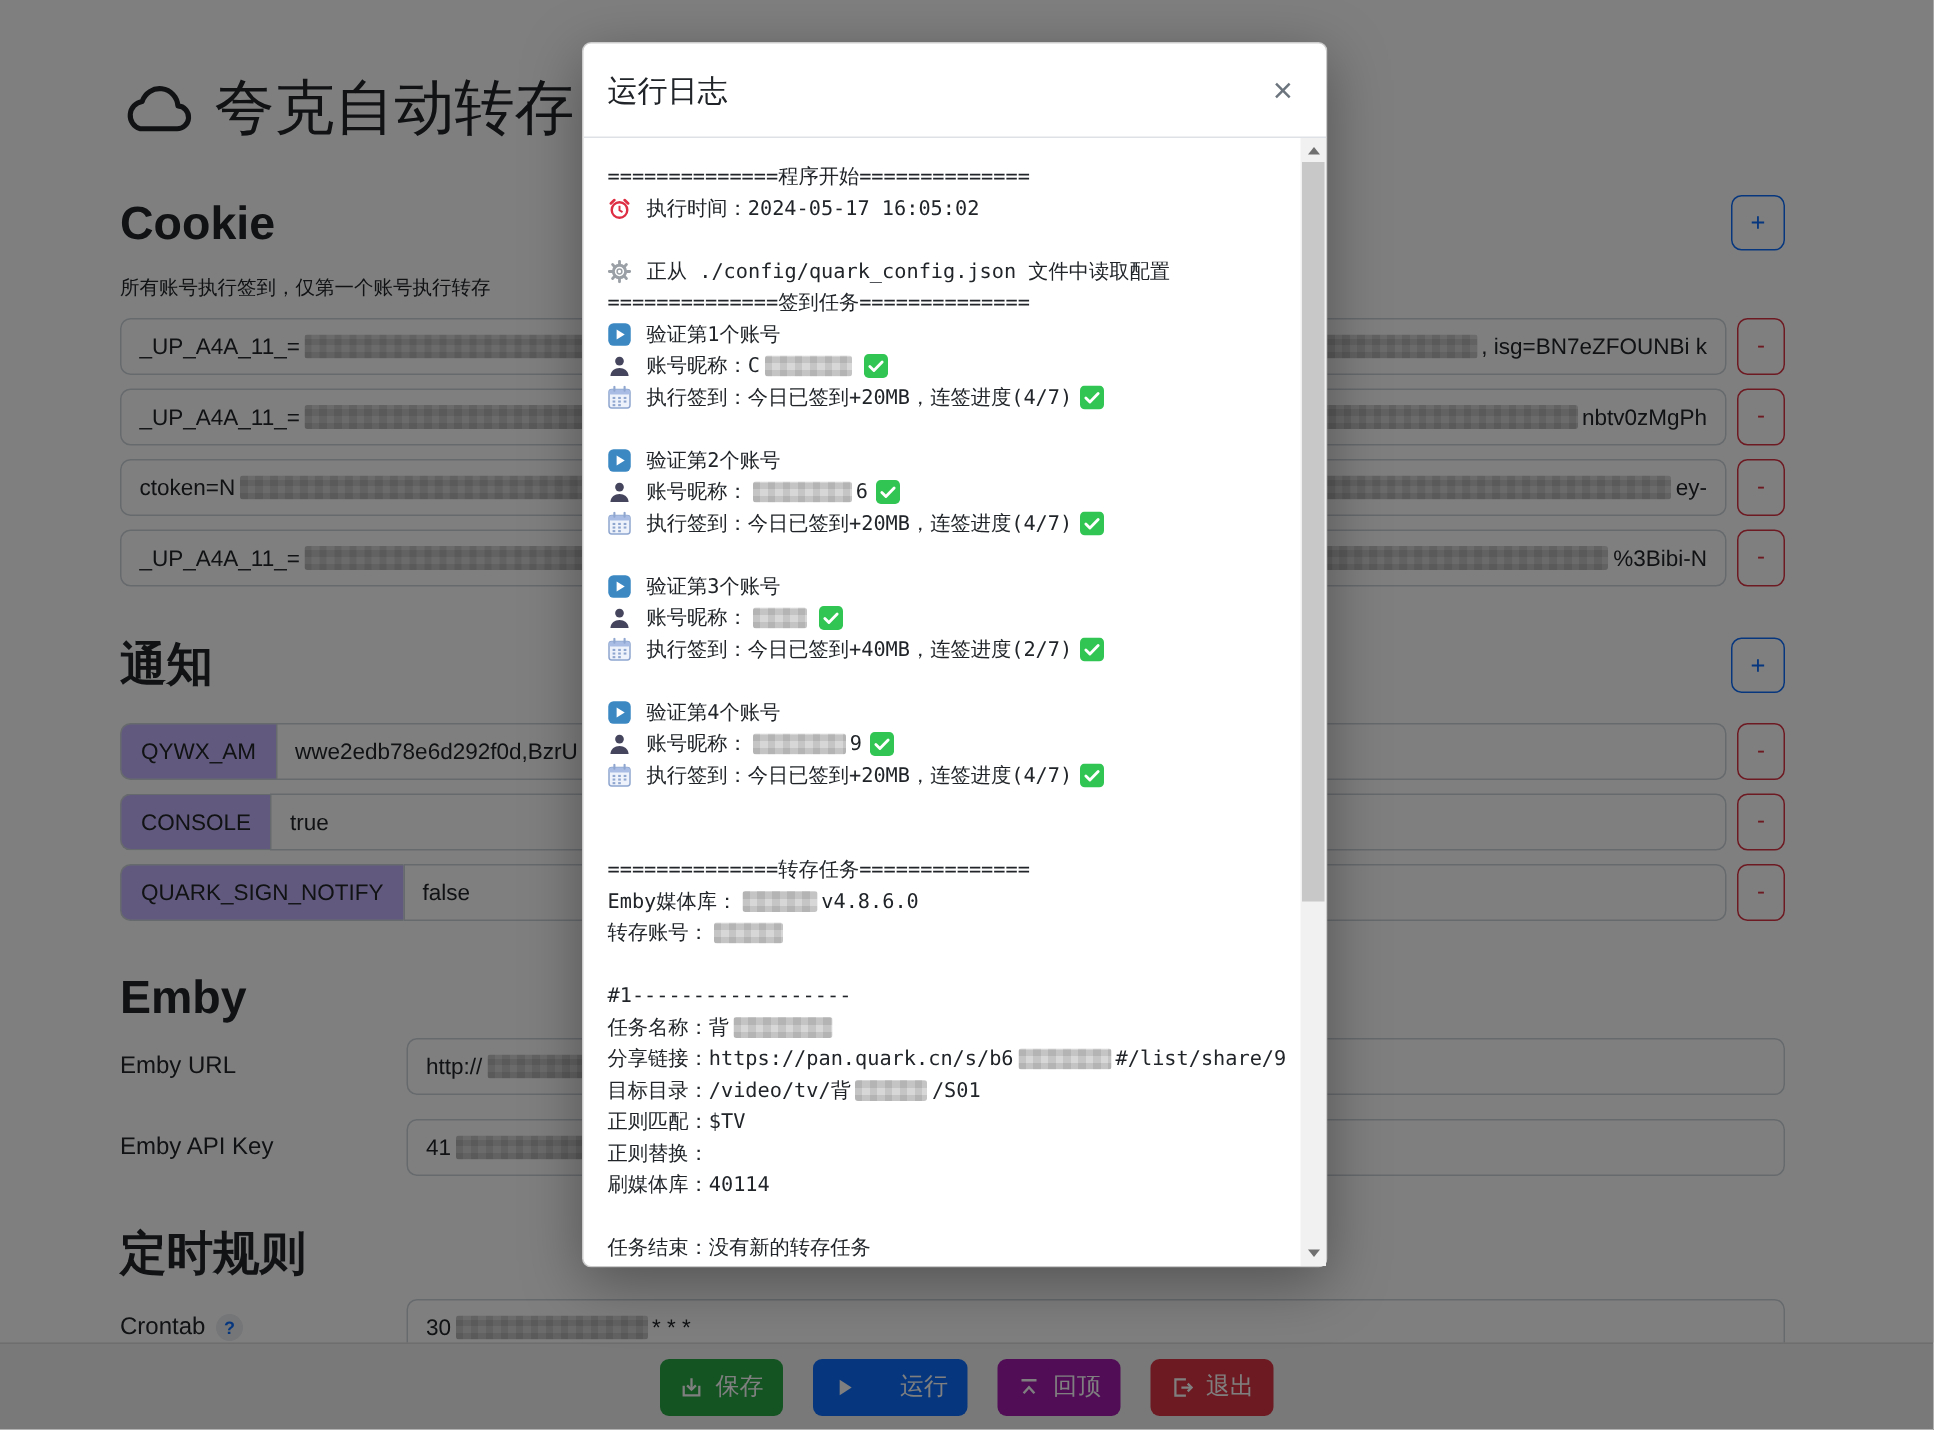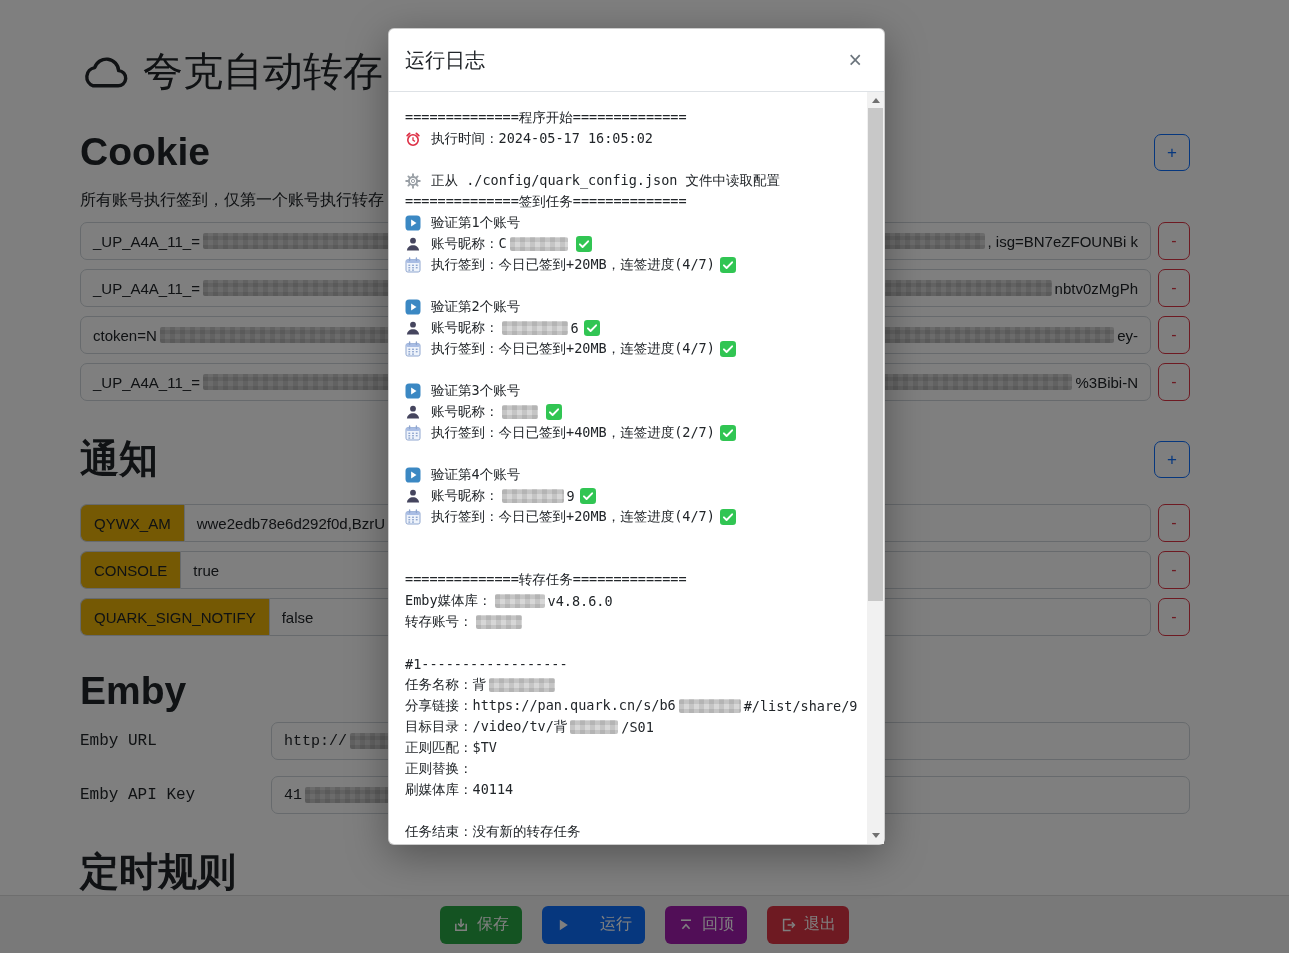--- a/index.html
+++ b/index.html
@@ -7,37 +7,37 @@
     width:1289px;height:953px;position:relative;overflow:hidden;
     background:#ffffff;
     font-family:"Liberation Sans","DejaVu Sans",sans-serif;
     color:#212529;
   }
   
   .container{position:absolute;left:80px;top:0;width:1110px;}
   .app-title{display:flex;align-items:center;gap:15px;margin-top:44px;font-size:40px;font-weight:400;}
   .app-title .cloud{width:48px;height:36px;display:flex;align-items:center;}
   .section-head{display:flex;justify-content:space-between;align-items:center;}
-  h2{font-size:39px;font-weight:700;margin:0;}
+  h2{font-size:31px;font-weight:700;margin:0;}
   .mt-cookie{margin-top:31px;}
   .mt-notify{margin-top:31px;margin-bottom:18px;}
-  .desc{font-size:16px;margin:16px 0 11px;}
+  .desc{font-size:13px;margin:16px 0 11px;}
   .btn-add{width:36px;height:37px;border:1px solid #0d6efd;color:#0d6efd;background:#fff;
     border-radius:7px;font-size:17px;line-height:1;cursor:pointer;}
   .btn-remove{width:32px;height:38px;flex:none;border:1px solid #dc3545;color:#dc3545;background:#fff;
     border-radius:7px;font-size:16px;line-height:1;cursor:pointer;}
   .row-line{display:flex;align-items:flex-start;gap:7px;margin-bottom:9px;}
   .fake-input{flex:1;min-width:0;border:1px solid #ced4da;border-radius:7px;background:#fff;
     padding:0 12px;display:flex;align-items:center;font-size:15px;overflow:hidden;white-space:nowrap;
     height:38px;box-sizing:border-box;}
   .input-group{flex:1;display:flex;min-width:0;}
-  .ig-label{background:#eab308;border:1px solid #ced4da;border-right:0;border-radius:7px 0 0 7px;
+  .ig-label{background:#c4b5fd;border:1px solid #ced4da;border-right:0;border-radius:7px 0 0 7px;
     padding:0 13px;display:flex;align-items:center;font-size:15px;color:#212529;flex:none;}
   .input-group .fake-input{border-radius:0 7px 7px 0;}
-  .form-row{display:flex;align-items:center;margin-bottom:16px;font-family:Liberation Mono, monospace;}
+  .form-row{display:flex;align-items:center;margin-bottom:16px;}
   .form-label{width:191px;flex:none;font-size:16px;display:flex;align-items:center;gap:7px;}
   .help-badge{width:18px;height:18px;border-radius:50%;background:#e9ecef;color:#0d6efd;
     font-size:12px;font-weight:700;display:flex;align-items:center;justify-content:center;cursor:pointer;}
   .h2-emby{margin-top:33px;margin-bottom:9px;}
   .h2-sched{margin-top:31px;margin-bottom:9px;}
   
   .m{display:inline-block;height:16px;border-radius:2px;margin:0 3px;flex:none;
     background-color:#d7d7d7;
     background-image:
       repeating-linear-gradient(90deg, rgba(0,0,0,0.10) 0 5px, rgba(0,0,0,0.02) 5px 10px),

